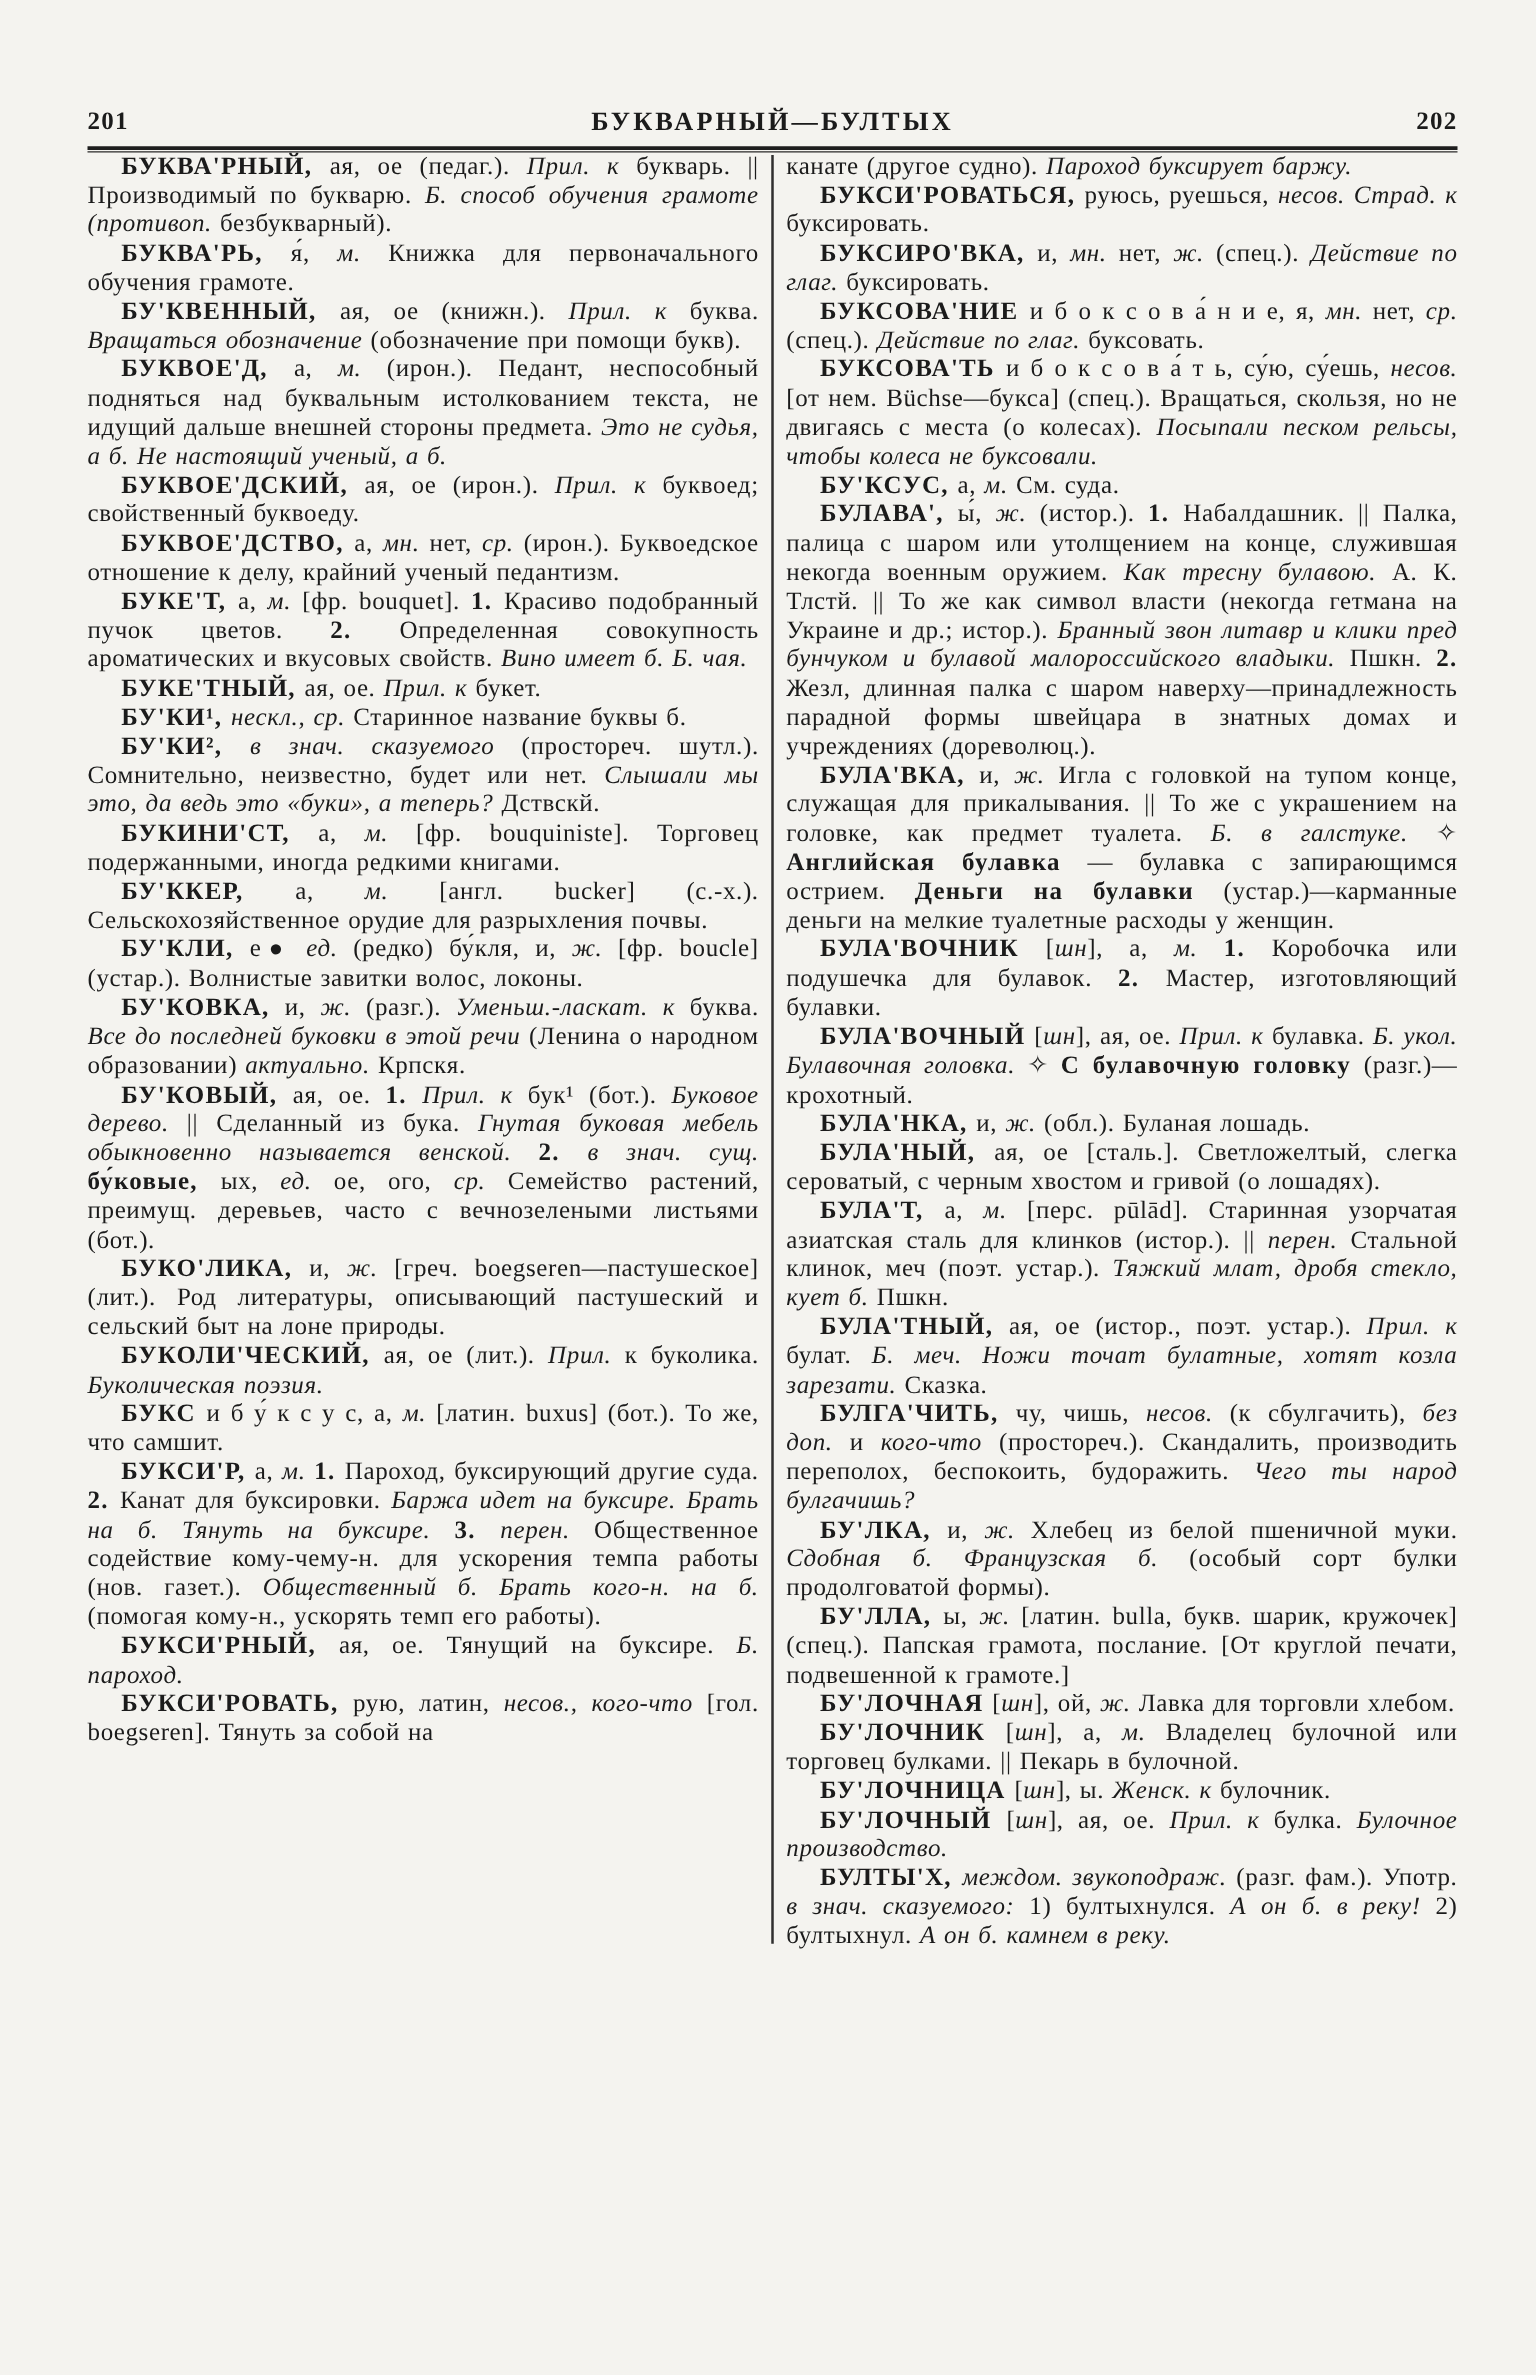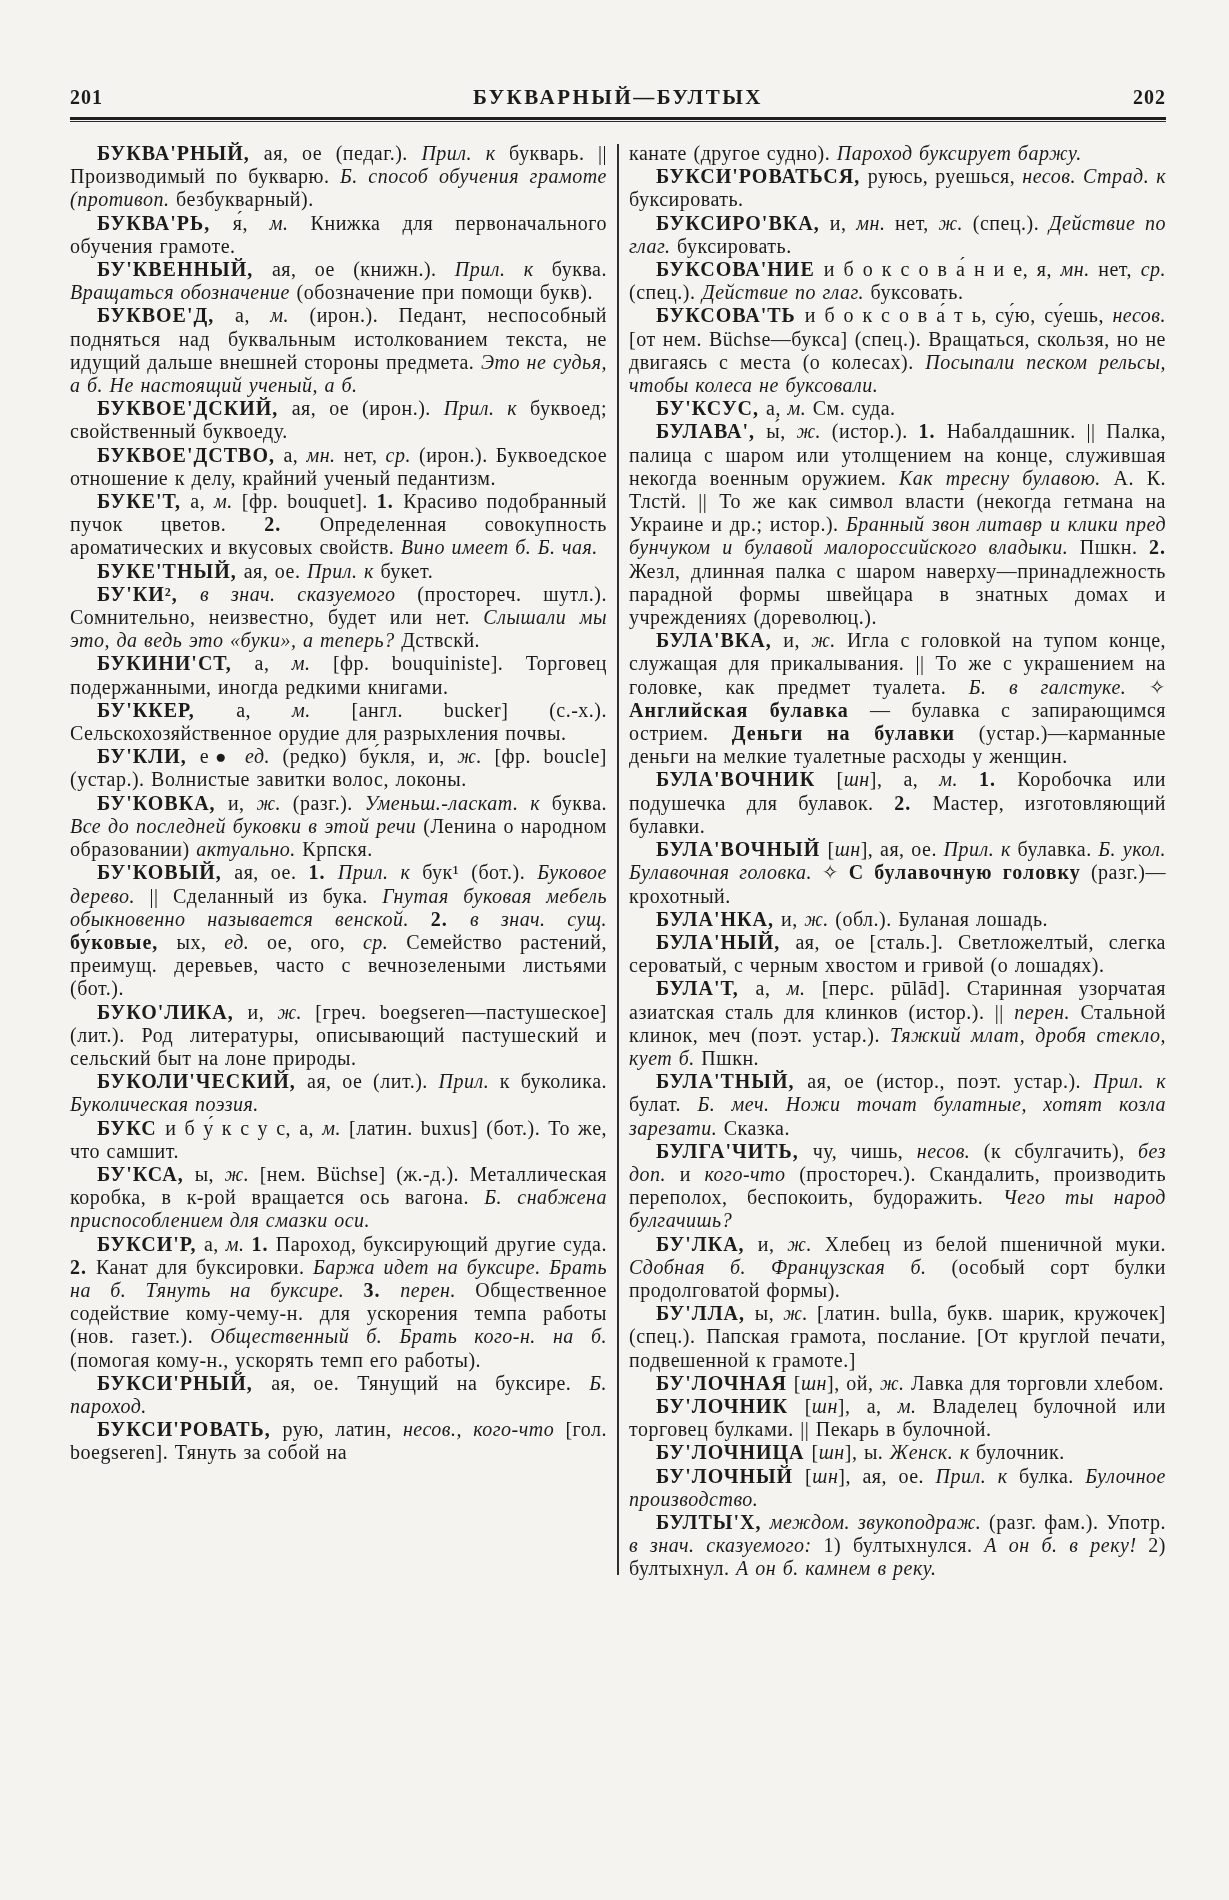--- a/index.html
+++ b/index.html
@@ -32,21 +32,20 @@
     transform: translateY(1px);
   }
   .rule {
     margin-top: 10px;
     height: 5px;
     border-top: 3px solid #1e1e1e;
     border-bottom: 1.5px solid #2a2a2a;
   }
   .columns {
     display: flex;
-    margin-top: 20px;
     align-items: stretch;
   }
   .col {
     width: 537px;
     font-size: 20px;
     line-height: 23.2px;
     text-align: justify;
     letter-spacing: 0.5px;
     word-spacing: 1px;
   }
@@ -74,30 +73,30 @@
   <div class="columns">
     <div class="col">
         <p class="entry"><span class="run-b">БУКВА'РНЫЙ, </span><span class="run-r">ая, ое (педаг.). </span><span class="run-i">Прил. к </span><span class="run-r">букварь. || Производимый по букварю. </span><span class="run-i">Б. способ обучения грамоте (противоп. </span><span class="run-r">безбукварный).</span></p>
         <p class="entry"><span class="run-b">БУКВА'РЬ, </span><span class="run-r">я́, </span><span class="run-i">м. </span><span class="run-r">Книжка для первоначального обучения грамоте.</span></p>
         <p class="entry"><span class="run-b">БУ'КВЕННЫЙ, </span><span class="run-r">ая, ое (книжн.). </span><span class="run-i">Прил. к </span><span class="run-r">буква. </span><span class="run-i">Вращаться обозначение </span><span class="run-r">(обозначение при помощи букв).</span></p>
         <p class="entry"><span class="run-b">БУКВОЕ'Д, </span><span class="run-r">а, </span><span class="run-i">м. </span><span class="run-r">(ирон.). Педант, неспособный подняться над буквальным истолкованием текста, не идущий дальше внешней стороны предмета. </span><span class="run-i">Это не судья, а б. Не настоящий ученый, а б.</span></p>
         <p class="entry"><span class="run-b">БУКВОЕ'ДСКИЙ, </span><span class="run-r">ая, ое (ирон.). </span><span class="run-i">Прил. к </span><span class="run-r">буквоед; свойственный буквоеду.</span></p>
         <p class="entry"><span class="run-b">БУКВОЕ'ДСТВО, </span><span class="run-r">а, </span><span class="run-i">мн. </span><span class="run-r">нет, </span><span class="run-i">ср. </span><span class="run-r">(ирон.). Буквоедское отношение к делу, крайний ученый педантизм.</span></p>
         <p class="entry"><span class="run-b">БУКЕ'Т, </span><span class="run-r">а, </span><span class="run-i">м. </span><span class="run-r">[фр. bouquet]. </span><span class="run-b">1. </span><span class="run-r">Красиво подобранный пучок цветов. </span><span class="run-b">2. </span><span class="run-r">Определенная совокупность ароматических и вкусовых свойств. </span><span class="run-i">Вино имеет б. Б. чая.</span></p>
         <p class="entry"><span class="run-b">БУКЕ'ТНЫЙ, </span><span class="run-r">ая, ое. </span><span class="run-i">Прил. к </span><span class="run-r">букет.</span></p>
+        <p class="entry"><span class="run-b">БУ'КИ¹, </span><span class="run-i">нескл., ср. </span><span class="run-r">Старинное название буквы б.</span></p>
         <p class="entry"><span class="run-b">БУ'КИ², </span><span class="run-i">в знач. сказуемого </span><span class="run-r">(простореч. шутл.). Сомнительно, неизвестно, будет или нет. </span><span class="run-i">Слышали мы это, да ведь это «буки», а теперь? </span><span class="run-r">Дствскй.</span></p>
         <p class="entry"><span class="run-b">БУКИНИ'СТ, </span><span class="run-r">а, </span><span class="run-i">м. </span><span class="run-r">[фр. bouquiniste]. Торговец подержанными, иногда редкими книгами.</span></p>
         <p class="entry"><span class="run-b">БУ'ККЕР, </span><span class="run-r">а, </span><span class="run-i">м. </span><span class="run-r">[англ. bucker] (с.-х.). Сельскохозяйственное орудие для разрыхления почвы.</span></p>
         <p class="entry"><span class="run-b">БУ'КЛИ, </span><span class="run-r">е</span><span class="run-blot">●</span><span class="run-r"> </span><span class="run-i">ед. </span><span class="run-r">(редко) бу́кля, и, </span><span class="run-i">ж. </span><span class="run-r">[фр. boucle] (устар.). Волнистые завитки волос, локоны.</span></p>
         <p class="entry"><span class="run-b">БУ'КОВКА, </span><span class="run-r">и, </span><span class="run-i">ж. </span><span class="run-r">(разг.). </span><span class="run-i">Уменьш.-ласкат. к </span><span class="run-r">буква. </span><span class="run-i">Все до последней буковки в этой речи </span><span class="run-r">(Ленина о народном образовании) </span><span class="run-i">актуально. </span><span class="run-r">Крпскя.</span></p>
         <p class="entry"><span class="run-b">БУ'КОВЫЙ, </span><span class="run-r">ая, ое. </span><span class="run-b">1. </span><span class="run-i">Прил. к </span><span class="run-r">бук¹ (бот.). </span><span class="run-i">Буковое дерево. </span><span class="run-r">|| Сделанный из бука. </span><span class="run-i">Гнутая буковая мебель обыкновенно называется венской. </span><span class="run-b">2. </span><span class="run-i">в знач. сущ. </span><span class="run-b">бу́ковые, </span><span class="run-r">ых, </span><span class="run-i">ед. </span><span class="run-r">ое, ого, </span><span class="run-i">ср. </span><span class="run-r">Семейство растений, преимущ. деревьев, часто с вечнозелеными листьями (бот.).</span></p>
         <p class="entry"><span class="run-b">БУКО'ЛИКА, </span><span class="run-r">и, </span><span class="run-i">ж. </span><span class="run-r">[греч. boegseren—пастушеское] (лит.). Род литературы, описывающий пастушеский и сельский быт на лоне природы.</span></p>
         <p class="entry"><span class="run-b">БУКОЛИ'ЧЕСКИЙ, </span><span class="run-r">ая, ое (лит.). </span><span class="run-i">Прил. </span><span class="run-r">к буколика. </span><span class="run-i">Буколическая поэзия.</span></p>
         <p class="entry"><span class="run-b">БУКС </span><span class="run-r">и б у́ к с у с, а, </span><span class="run-i">м. </span><span class="run-r">[латин. buxus] (бот.). То же, что самшит.</span></p>
-        <p class="entry"><span class="run-b">БУ'КСА, </span><span class="run-r">ы, </span><span class="run-i">ж. </span><span class="run-r">[нем. Büchse] (ж.-д.). Металлическая коробка, в к-рой вращается ось вагона. </span><span class="run-i">Б. снабжена приспособлением для смазки оси.</span></p>
         <p class="entry"><span class="run-b">БУКСИ'Р, </span><span class="run-r">а, </span><span class="run-i">м. </span><span class="run-b">1. </span><span class="run-r">Пароход, буксирующий другие суда. </span><span class="run-b">2. </span><span class="run-r">Канат для буксировки. </span><span class="run-i">Баржа идет на буксире. Брать на б. Тянуть на буксире. </span><span class="run-b">3. </span><span class="run-i">перен. </span><span class="run-r">Общественное содействие кому-чему-н. для ускорения темпа работы (нов. газет.). </span><span class="run-i">Общественный б. Брать кого-н. на б. </span><span class="run-r">(помогая кому-н., ускорять темп его работы).</span></p>
         <p class="entry"><span class="run-b">БУКСИ'РНЫЙ, </span><span class="run-r">ая, ое. Тянущий на буксире. </span><span class="run-i">Б. пароход.</span></p>
         <p class="entry"><span class="run-b">БУКСИ'РОВАТЬ, </span><span class="run-r">рую, латин, </span><span class="run-i">несов., кого-что </span><span class="run-r">[гол. boegseren]. Тянуть за собой на</span></p>
       </div>
     <div class="divider"></div>
     <div class="col">
         <p class="entry no-indent"><span class="run-r">канате (другое судно). </span><span class="run-i">Пароход буксирует баржу.</span></p>
         <p class="entry"><span class="run-b">БУКСИ'РОВАТЬСЯ, </span><span class="run-r">руюсь, руешься, </span><span class="run-i">несов. Страд. к </span><span class="run-r">буксировать.</span></p>
         <p class="entry"><span class="run-b">БУКСИРО'ВКА, </span><span class="run-r">и, </span><span class="run-i">мн. </span><span class="run-r">нет, </span><span class="run-i">ж. </span><span class="run-r">(спец.). </span><span class="run-i">Действие по глаг. </span><span class="run-r">буксировать.</span></p>
         <p class="entry"><span class="run-b">БУКСОВА'НИЕ </span><span class="run-r">и б о к с о в а́ н и е, я, </span><span class="run-i">мн. </span><span class="run-r">нет, </span><span class="run-i">ср. </span><span class="run-r">(спец.). </span><span class="run-i">Действие по глаг. </span><span class="run-r">буксовать.</span></p>

